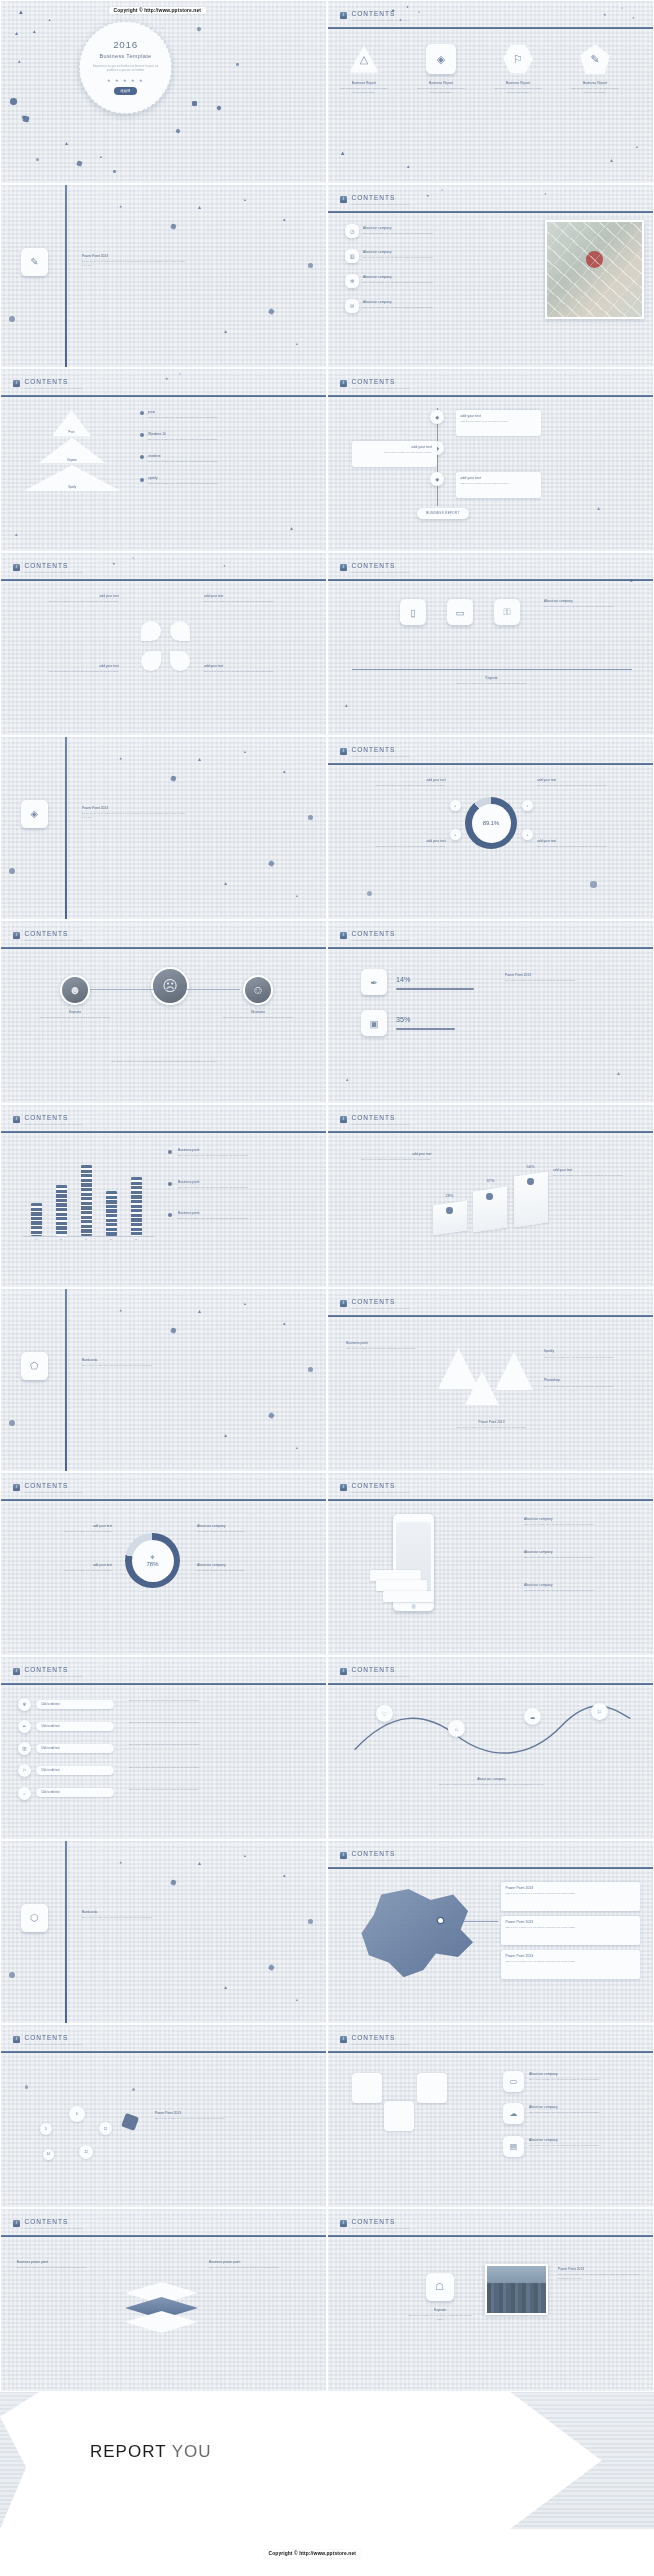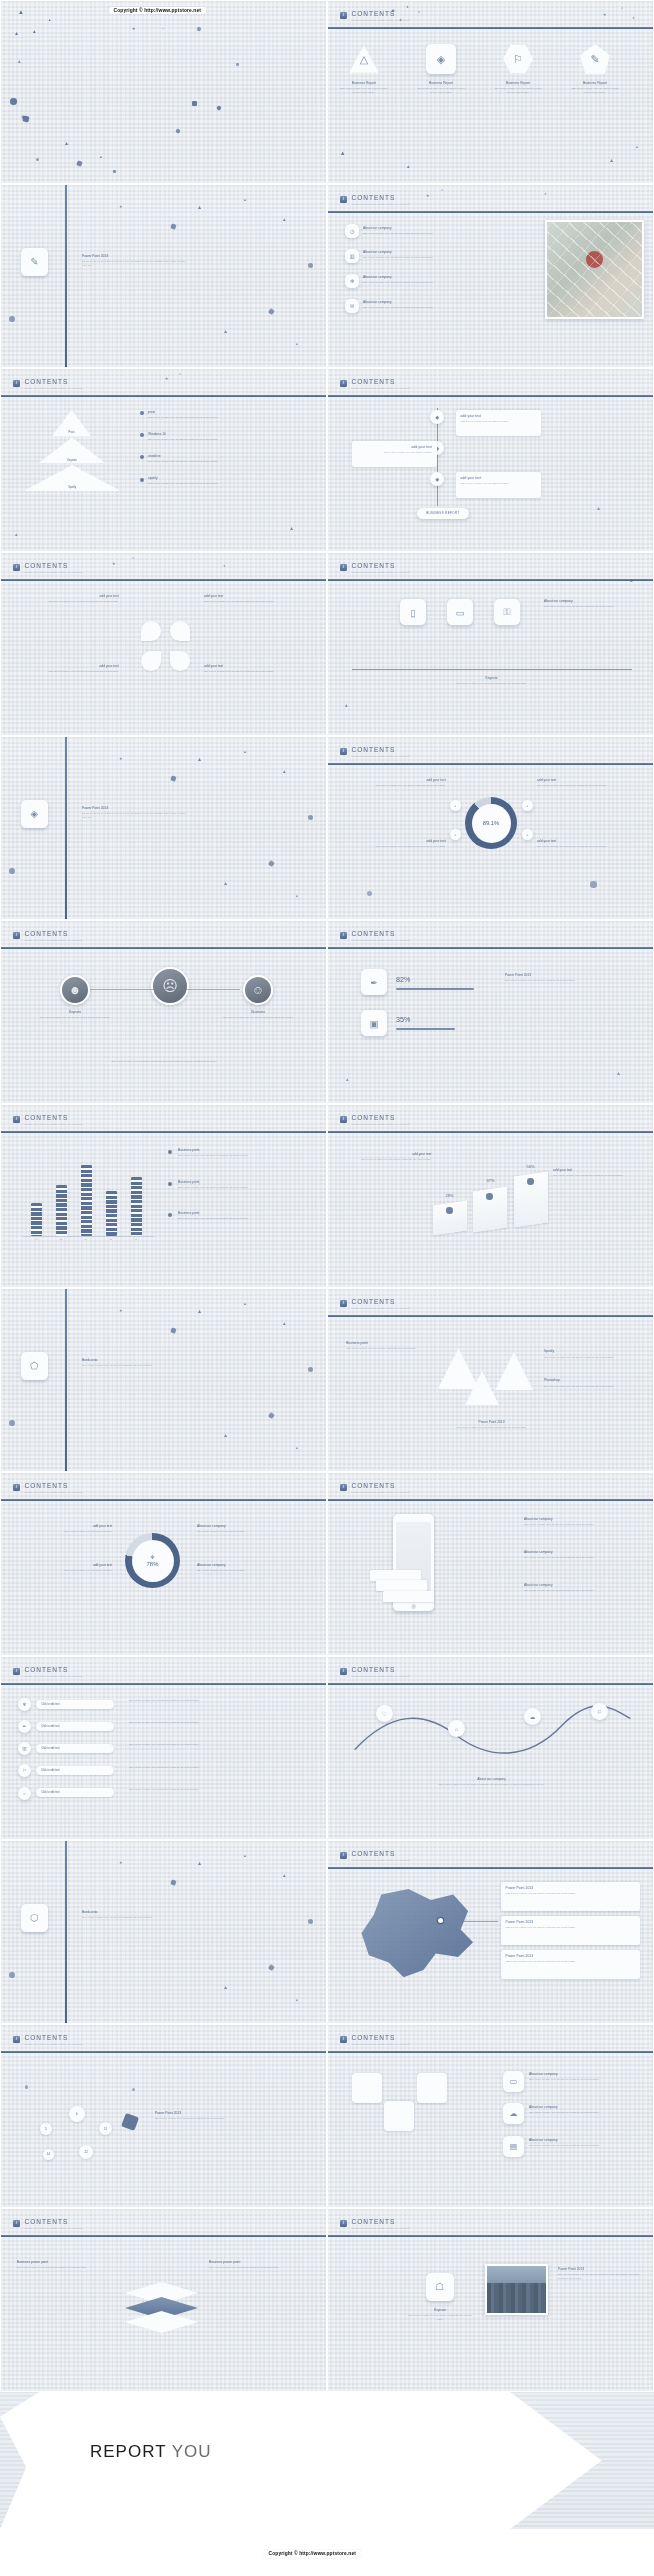--- a/index.html
+++ b/index.html
@@ -123,20 +123,27 @@
         <div class="sq" style="left: 21.6px; top: 115px; width: 5.9px; height: 5.9px; transform: rotate(12deg); opacity: 0.85;"></div>
         <div class="sq" style="left: 191px; top: 100px; width: 5.2px; height: 5.2px; transform: rotate(0deg); opacity: 0.85;"></div>
         <div class="sq" style="left: 216px; top: 105px; width: 3.9px; height: 3.9px; transform: rotate(45deg); opacity: 0.8;"></div>
         <div class="sq" style="left: 175px; top: 128px; width: 3.9px; height: 3.9px; transform: rotate(30deg); opacity: 0.7;"></div>
         <div class="sq" style="left: 76px; top: 160px; width: 4.6px; height: 4.6px; transform: rotate(20deg); opacity: 0.75;"></div>
         <div class="sq" style="left: 112px; top: 169px; width: 3.3px; height: 3.3px; transform: rotate(0deg); opacity: 0.7;"></div>
         <div class="sq" style="left: 196px; top: 26px; width: 3.9px; height: 3.9px; transform: rotate(20deg); opacity: 0.6;"></div>
         <div class="dot" style="left: 9.2px; top: 97px; width: 6.5px; height: 6.5px; opacity: 0.85;"></div>
         <div class="dot" style="left: 235px; top: 62px; width: 2.6px; height: 2.6px; opacity: 0.6;"></div>
         <div class="dot" style="left: 35px; top: 157px; width: 3.3px; height: 3.3px; opacity: 0.6;"></div>
+        <div class="titlecircle">
+          <div class="y">2016</div>
+          <div class="n">Business Template</div>
+          <div class="s">Experience as you are brothe are ference to your, as prudence a you are an brother</div>
+          <div class="stars">★ ★ ★ ★ ★</div>
+          <div class="pill" style="background: rgb(78, 103, 143);">维勒M</div>
+        </div>
       </div>
       <div class="slide ">
         <div class="hdr">
           <div style="position: absolute; left: 11.8px; top: 10.5px; width: 7.2px; height: 7.2px; border-radius: 1.3px; background: linear-gradient(rgb(122, 144, 174), rgb(81, 104, 141)); color: rgb(255, 255, 255); font-size: 3.9px; line-height: 7.2px; text-align: center; font-family: &quot;Liberation Serif&quot;, serif;">J</div>
           <div style="position: absolute; left: 23.5px; top: 9.2px; font-size: 6.5px; color: rgb(84, 104, 138); letter-spacing: 1px; font-weight: 300;">CONTENTS</div>
           <div style="position: absolute; left: 23.5px; top: 18.3px; font-size: 2.4px; color: rgb(170, 180, 196); letter-spacing: 0.1px;">Please enter the text, please replace the text here.</div>
           <div class="hline" style="top: 26px;"></div>
         </div>
         <span style="position: absolute; left: 63px; top: 7.8px; font-size: 4.6px; color: rgb(76, 100, 138); opacity: 0.85; line-height: 1;">★</span>
         <span style="position: absolute; left: 78px; top: 4.6px; font-size: 3.3px; color: rgb(76, 100, 138); opacity: 0.8; line-height: 1;">★</span>
@@ -474,21 +481,21 @@
       <div class="slide ">
         <div class="hdr">
           <div style="position: absolute; left: 11.8px; top: 10.5px; width: 7.2px; height: 7.2px; border-radius: 1.3px; background: linear-gradient(rgb(122, 144, 174), rgb(81, 104, 141)); color: rgb(255, 255, 255); font-size: 3.9px; line-height: 7.2px; text-align: center; font-family: &quot;Liberation Serif&quot;, serif;">J</div>
           <div style="position: absolute; left: 23.5px; top: 9.2px; font-size: 6.5px; color: rgb(84, 104, 138); letter-spacing: 1px; font-weight: 300;">CONTENTS</div>
           <div style="position: absolute; left: 23.5px; top: 18.3px; font-size: 2.4px; color: rgb(170, 180, 196); letter-spacing: 0.1px;">Please enter the text, please replace the text here.</div>
           <div class="hline" style="top: 26px;"></div>
         </div>
         <div class="icobox" style="left: 33px; top: 48px; width: 26px; height: 26px; border-radius: 5.2px;">
           <span style="font-size: 9.2px; color: rgb(123, 142, 168);">✒</span>
         </div>
-        <div style="position: absolute; left: 68px; top: 54px; font-size: 7.2px; color: rgb(84, 104, 138);">82%</div>
+        <div style="position: absolute; left: 68px; top: 54px; font-size: 7.2px; color: rgb(84, 104, 138);">14%</div>
         <div style="position: absolute; left: 68px; top: 67px; width: 78px; height: 2px; background: rgb(76, 100, 138); opacity: 0.7; border-radius: 1.3px;"></div>
         <div class="icobox" style="left: 33px; top: 89px; width: 26px; height: 26px; border-radius: 5.2px;">
           <span style="font-size: 9.2px; color: rgb(123, 142, 168);">▣</span>
         </div>
         <div style="position: absolute; left: 68px; top: 94px; font-size: 7.2px; color: rgb(84, 104, 138);">35%</div>
         <div style="position: absolute; left: 68px; top: 107px; width: 59px; height: 2px; background: rgb(76, 100, 138); opacity: 0.7; border-radius: 1.3px;"></div>
         <div style="position: absolute; left: 177px; top: 52px; width: 124px; text-align: left;">
           <div style="font-size: 3.3px; color: rgb(84, 104, 138); margin-bottom: 2px;">Power Point 2013</div>
           <div style="font-size: 2.2px; color: rgb(155, 167, 184); line-height: 1.6;">Take a piece of candy every day and tell yourself the day is sweet again.</div>
         </div>

